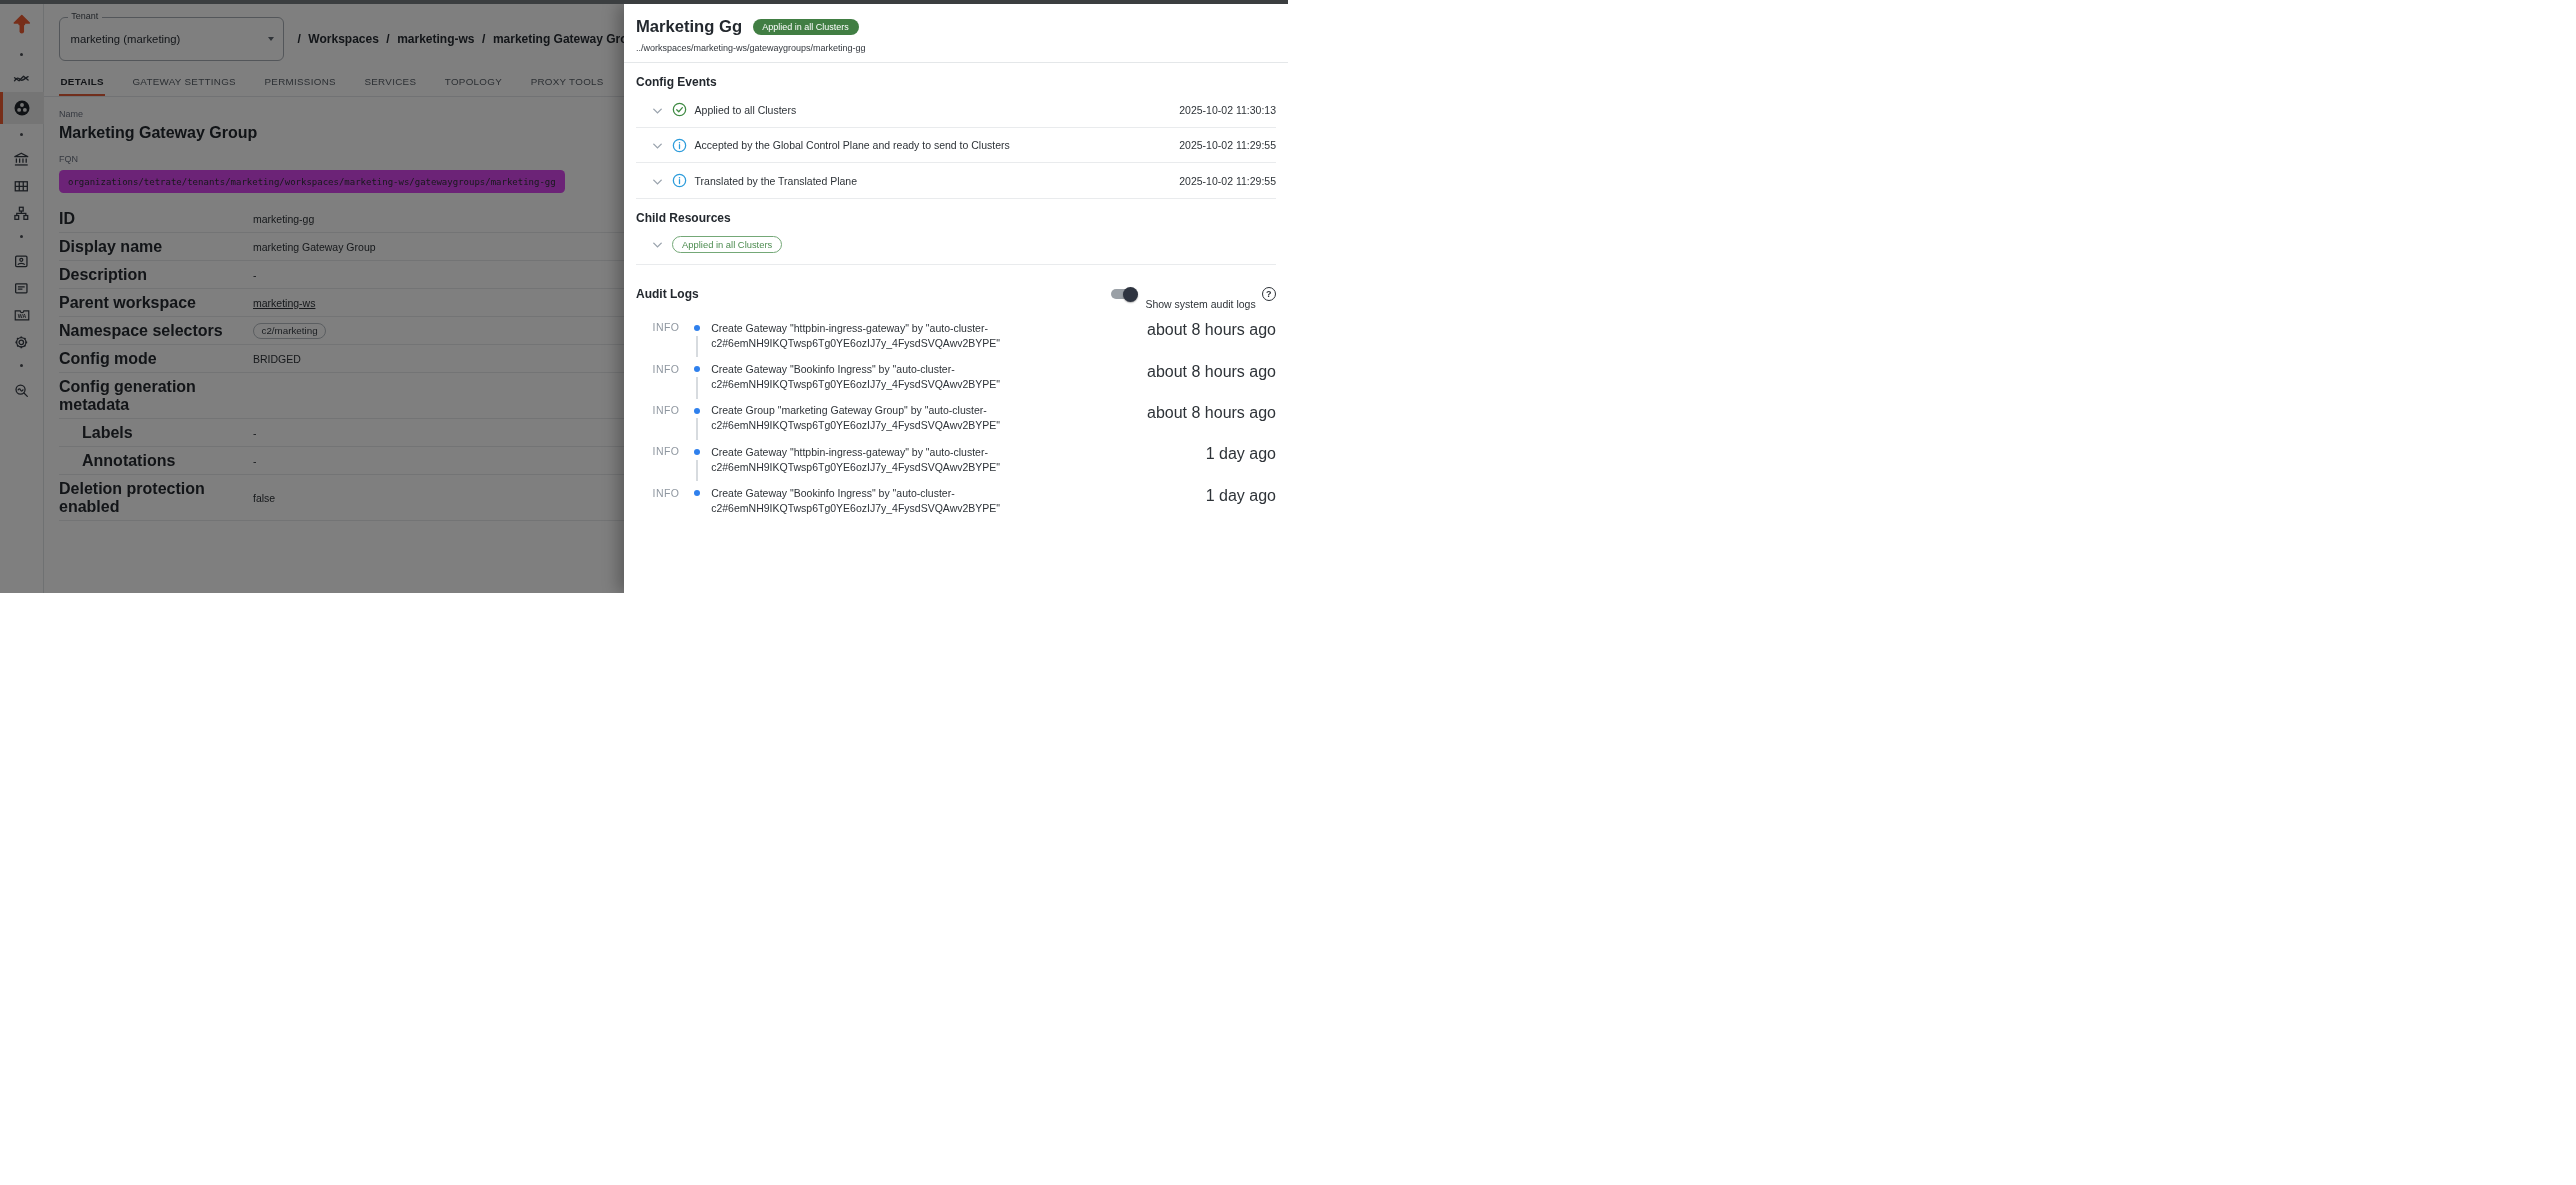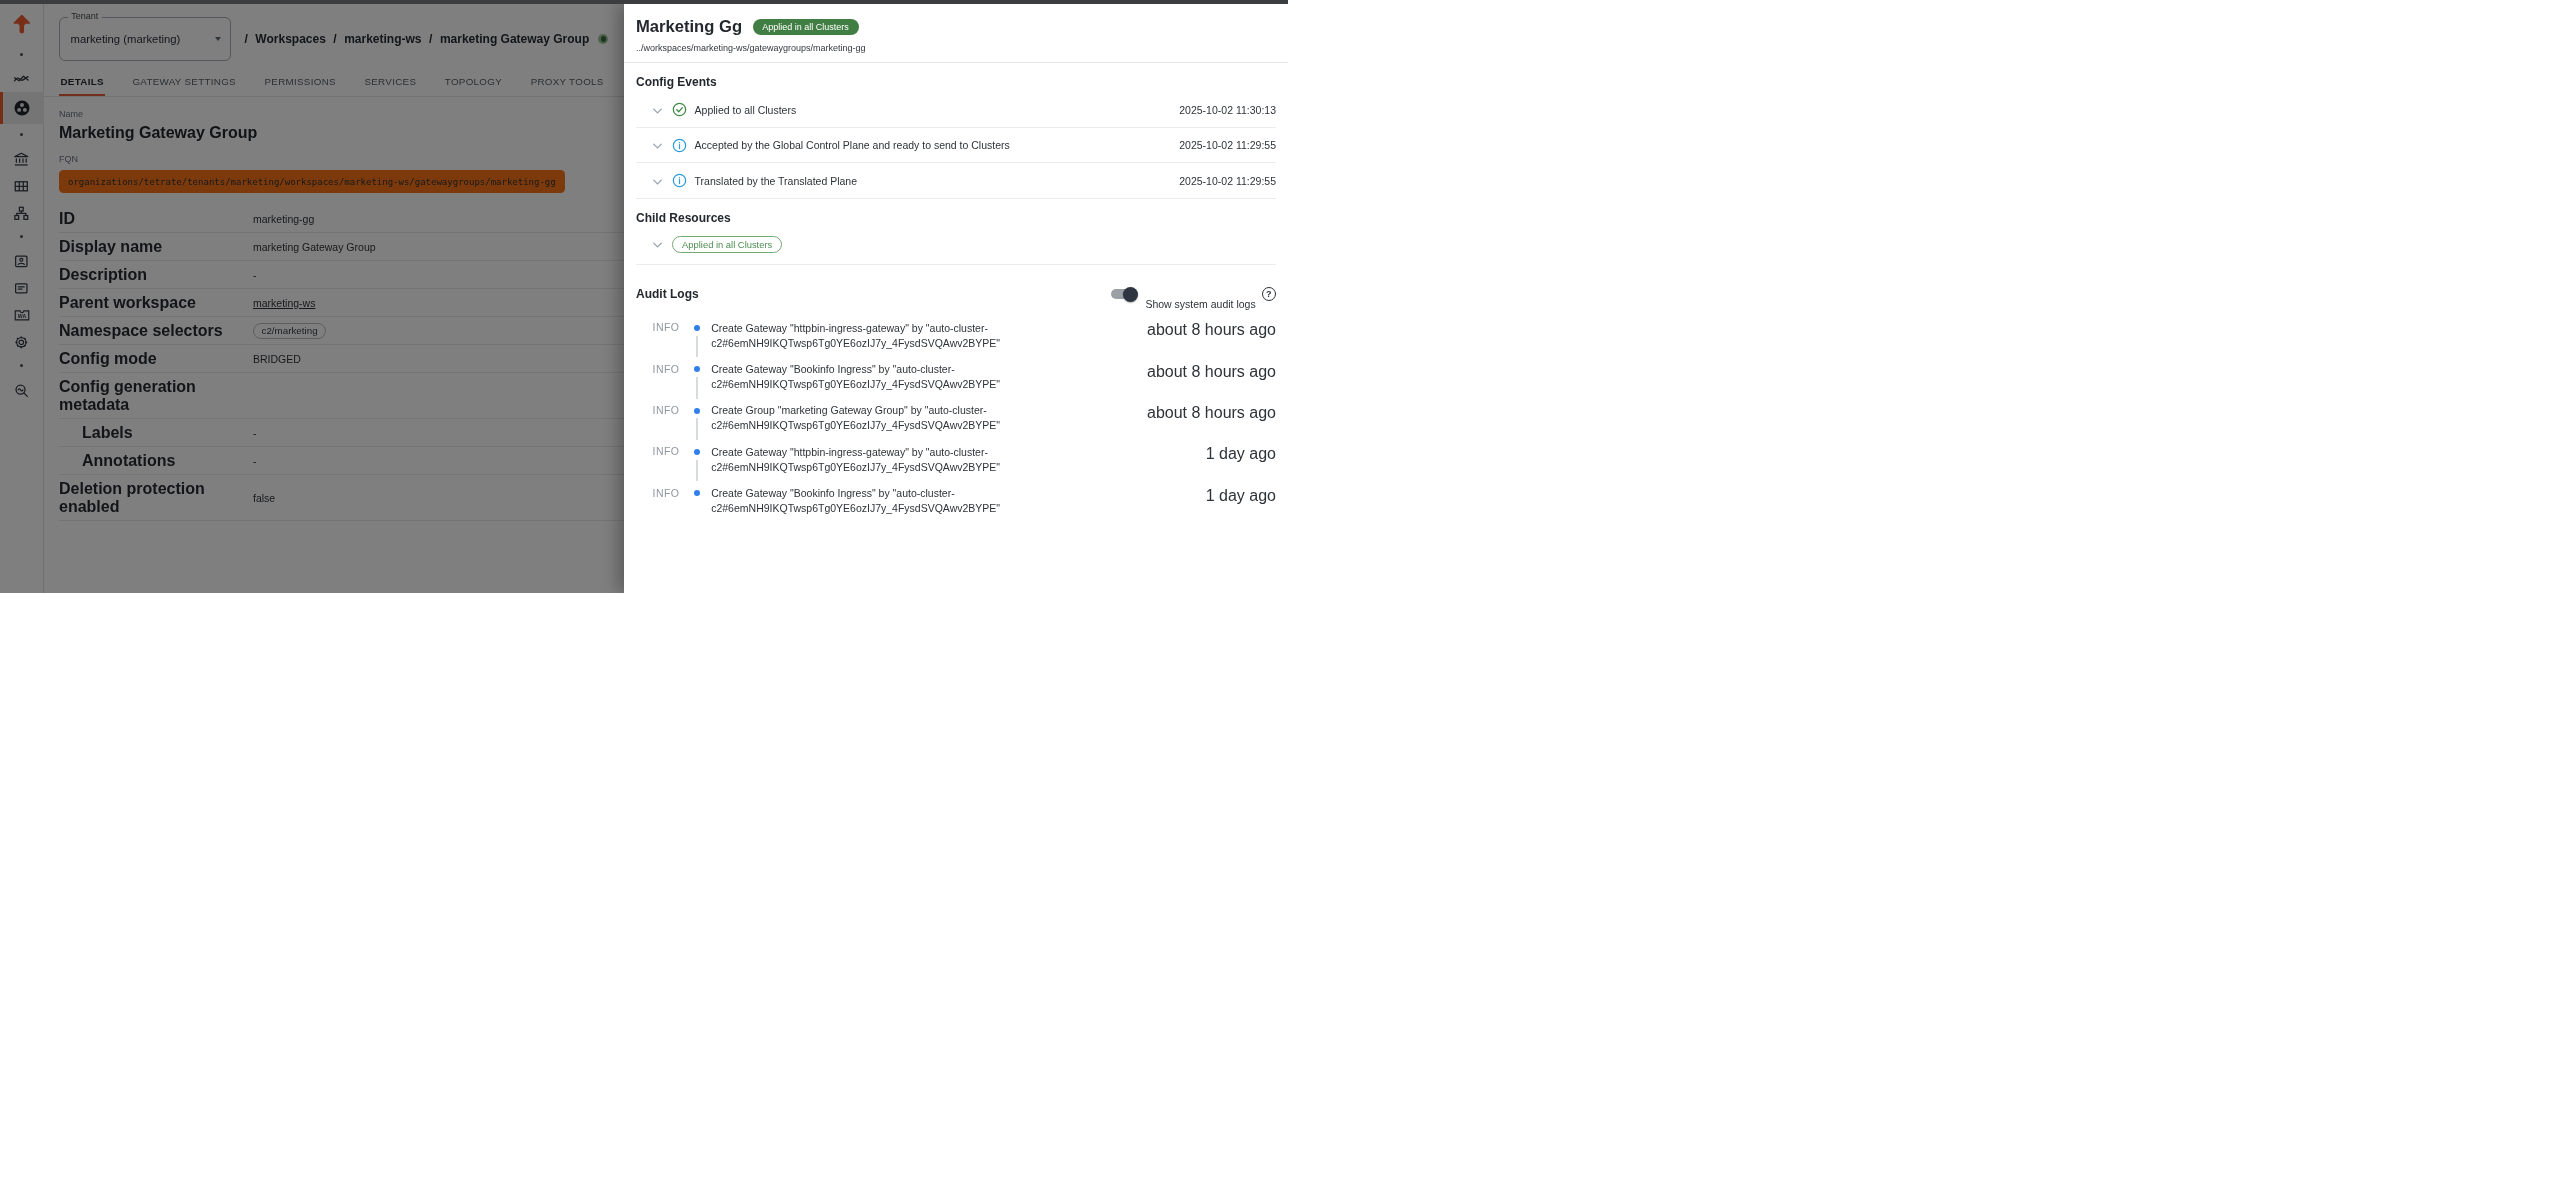--- a/index.html
+++ b/index.html
@@ -14,38 +14,38 @@
   .rail .logo{margin:10.5px 0 7.5px;}
   .rail-item{width:44px;height:27px;display:flex;align-items:center;justify-content:center;position:relative;color:#363c45;}
   .rail-item.active{background:#ebebeb;height:32px;}
   .rail-item.active::before{content:"";position:absolute;left:0;top:0;bottom:0;width:3px;background:#ee5d33;}
   .rail-dot{width:3px;height:3px;border-radius:50%;background:#4a4f55;margin:9px 0;}
   .rail svg{display:block;}
 
   
   .main{position:absolute;top:3.8px;left:44px;right:0;bottom:0;background:#fff;z-index:1;}
   .hdr{display:flex;align-items:center;padding:7.5px 0 0 15px;height:63px;}
-  .tenant-box{position:relative;width:172px;height:44px;border:0.8px solid #a7adb4;border-radius:6px;display:flex;align-items:center;padding:0 9px 0 10.5px;cursor:pointer;}
+  .tenant-box{position:relative;width:225px;height:44px;border:0.8px solid #a7adb4;border-radius:6px;display:flex;align-items:center;padding:0 9px 0 10.5px;cursor:pointer;}
   .tenant-box .legend{position:absolute;top:-6.8px;left:7.5px;background:#fff;padding:0 3.8px;font-size:9px;color:#454b53;}
   .tenant-box .val{font-size:11.3px;color:#2a2f36;flex:1;}
   .caret{width:0;height:0;border-left:3.8px solid transparent;border-right:3.8px solid transparent;border-top:4.5px solid #5f6670;}
   .crumbs{display:flex;align-items:center;gap:7.5px;margin-left:13.5px;font-size:12px;font-weight:bold;color:#272c33;white-space:nowrap;}
   .crumb-sep{font-weight:bold;}
   .crumb{cursor:pointer;}
   .status-dot{width:9.8px;height:9.8px;border-radius:50%;background:#9cc79c;position:relative;margin-left:1.5px;}
   .status-dot::after{content:"";position:absolute;left:2.3px;top:2.3px;width:5.3px;height:5.3px;border-radius:50%;background:#3f6b42;}
 
   .tabs{display:flex;gap:25.6px;padding:4.5px 0 0 15px;border-bottom:0.8px solid #e2e5e8;}
   .tab{font-size:9.8px;letter-spacing:0.3px;color:#596068;padding:4.5px 1.5px 6.8px;border-bottom:2.3px solid transparent;white-space:nowrap;cursor:pointer;}
   .tab.active{color:#24292f;font-weight:bold;border-bottom-color:#e25c39;}
 
   .content{padding:12px 15px 0 15px;}
   .small-label{font-size:9px;color:#6b7280;}
   .page-title{font-size:16px;font-weight:bold;color:#23282e;margin:5.3px 0 12px;}
-  .code-box{display:inline-block;margin-top:6px;background:#f97316;border-radius:4.5px;padding:6.8px 9px;font-family:"DejaVu Sans Mono",monospace;font-size:9px;color:#2e3338;}
+  .code-box{display:inline-block;margin-top:6px;background:#d946ef;border-radius:4.5px;padding:6.8px 9px;font-family:"DejaVu Sans Mono",monospace;font-size:9px;color:#2e3338;}
   .dtable{margin-top:12px;}
   .drow{display:flex;align-items:center;min-height:25.6px;padding:4.5px 0;border-bottom:0.8px solid #e7e9eb;}
   .dlabel{width:194px;font-size:16px;font-weight:bold;color:#262b31;flex:none;}
   .dlabel.indent{padding-left:23px;}
   .dvalue{font-size:10.5px;color:#2e3338;}
   .dlink{text-decoration:underline;cursor:pointer;color:#2e3338;}
   .chip{display:inline-block;border:0.8px solid #b6bcc2;border-radius:9.8px;padding:1.5px 7.5px;font-size:9.8px;color:#3a4047;}
 
   
   .overlay{position:absolute;top:3.8px;left:0;right:0;bottom:0;background:rgba(0,0,0,0.5);z-index:40;}

